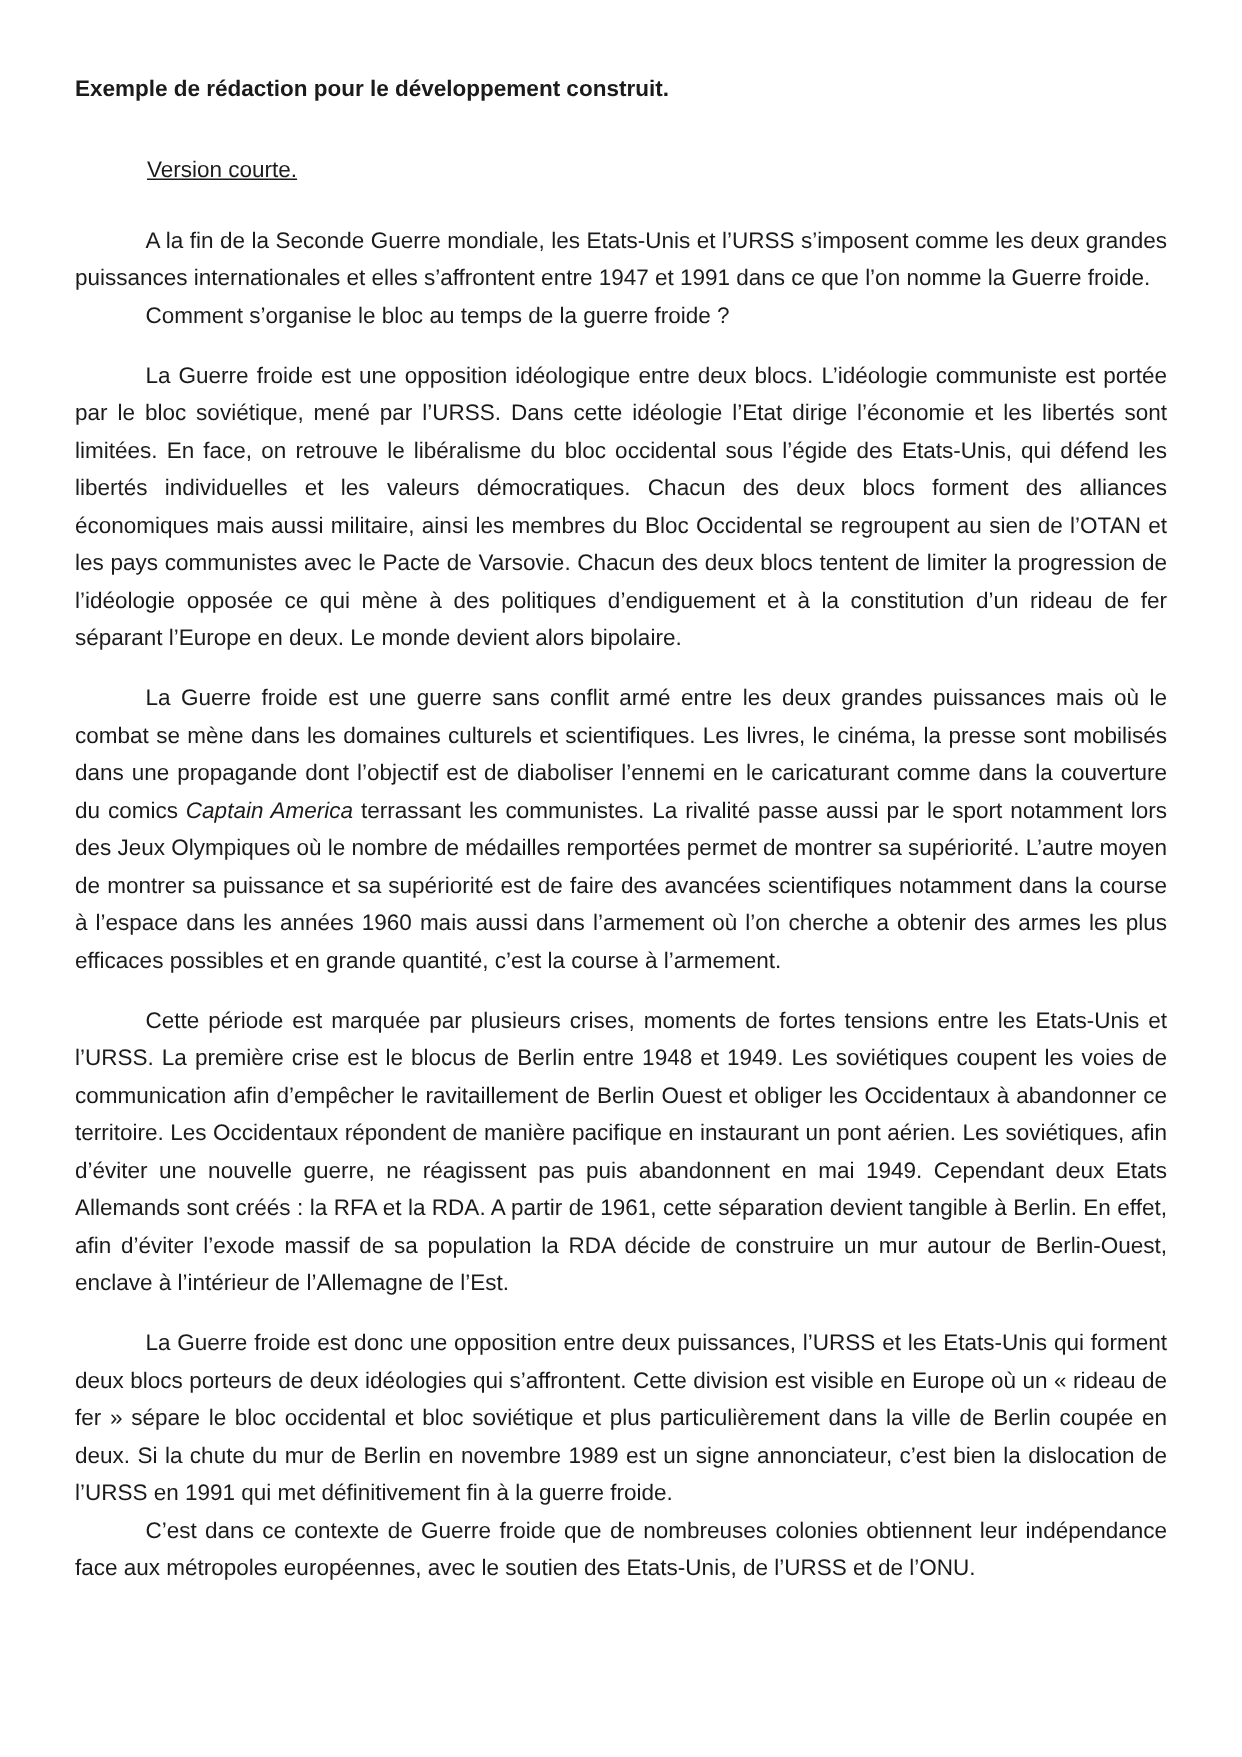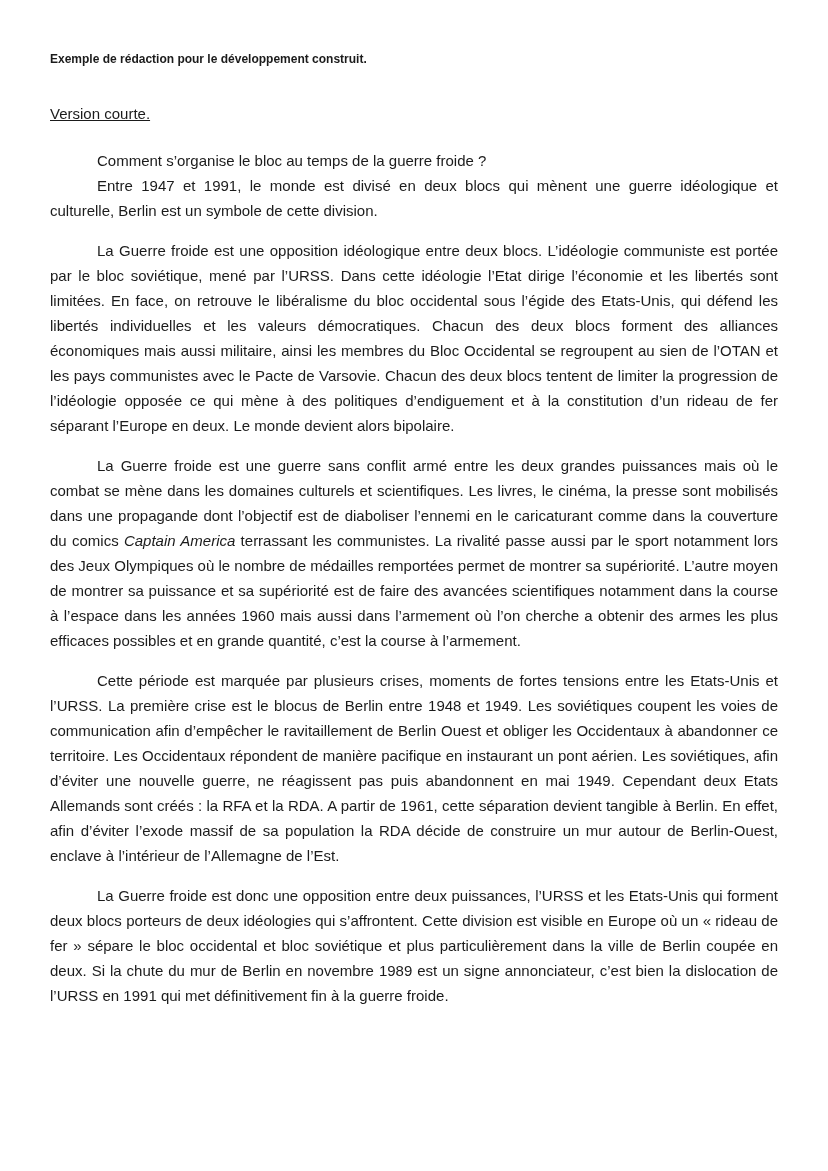--- a/index.html
+++ b/index.html
@@ -14,60 +14,62 @@
     width: 828px;
     height: 1171px;
     background: #ffffff;
     padding: 47px 50px 0 50px;
     color: #1b1b1b;
     font-size: 15px;
     line-height: 25px;
     overflow: hidden;
   }
   .title {
-    font-size: 12px;
+    font-size: 15px;
     font-weight: bold;
     margin-bottom: 29px;
   }
   .subtitle {
     font-size: 15px;
     font-weight: normal;
     text-decoration: underline;
     margin-bottom: 22px;
+    margin-left: 48px;
   }
   .group { margin-bottom: 15px; }
   .para {
     text-align: justify;
     text-indent: 47px;
   }
   .para em { }
 </style>
 </head>
 <body>
 
 <div class="page">
 
   <h1 class="title">Exemple de rédaction pour le développement construit.</h1>
 
   <h2 class="subtitle">Version courte.</h2>
 
   <section class="group">
+    <p class="para">A la fin de la Seconde Guerre mondiale, les Etats-Unis et l’URSS s’imposent comme les deux grandes puissances internationales et elles s’affrontent entre 1947 et 1991 dans ce que l’on nomme la Guerre froide.</p>
     <p class="para">Comment s’organise le bloc au temps de la guerre froide ?</p>
-    <p class="para">Entre 1947 et 1991, le monde est divisé en deux blocs qui mènent une guerre idéologique et culturelle, Berlin est un symbole de cette division.</p>
   </section>
 
   <section class="group">
     <p class="para">La Guerre froide est une opposition idéologique entre deux blocs. L’idéologie communiste est portée par le bloc soviétique, mené par l’URSS. Dans cette idéologie l’Etat dirige l’économie et les libertés sont limitées. En face, on retrouve le libéralisme du bloc occidental sous l’égide des Etats-Unis, qui défend les libertés individuelles et les valeurs démocratiques. Chacun des deux blocs forment des alliances économiques mais aussi militaire, ainsi les membres du Bloc Occidental se regroupent au sien de l’OTAN et les pays communistes avec le Pacte de Varsovie. Chacun des deux blocs tentent de limiter la progression de l’idéologie opposée ce qui mène à des politiques d’endiguement et à la constitution d’un rideau de fer séparant l’Europe en deux. Le monde devient alors bipolaire.</p>
   </section>
 
   <section class="group">
     <p class="para"><span>La Guerre froide est une guerre sans conflit armé entre les deux grandes puissances mais où le combat se mène dans les domaines culturels et scientifiques. Les livres, le cinéma, la presse sont mobilisés dans une propagande dont l’objectif est de diaboliser l’ennemi en le caricaturant comme dans la couverture du comics </span><em>Captain America</em><span> terrassant les communistes. La rivalité passe aussi par le sport notamment lors des Jeux Olympiques où le nombre de médailles remportées permet de montrer sa supériorité. L’autre moyen de montrer sa puissance et sa supériorité est de faire des avancées scientifiques notamment dans la course à l’espace dans les années 1960 mais aussi dans l’armement où l’on cherche a obtenir des armes les plus efficaces possibles et en grande quantité, c’est la course à l’armement.</span></p>
   </section>
 
   <section class="group">
     <p class="para">Cette période est marquée par plusieurs crises, moments de fortes tensions entre les Etats-Unis et l’URSS. La première crise est le blocus de Berlin entre 1948 et 1949. Les soviétiques coupent les voies de communication afin d’empêcher le ravitaillement de Berlin Ouest et obliger les Occidentaux à abandonner ce territoire. Les Occidentaux répondent de manière pacifique en instaurant un pont aérien. Les soviétiques, afin d’éviter une nouvelle guerre, ne réagissent pas puis abandonnent en mai 1949. Cependant deux Etats Allemands sont créés : la RFA et la RDA. A partir de 1961, cette séparation devient tangible à Berlin. En effet, afin d’éviter l’exode massif de sa population la RDA décide de construire un mur autour de Berlin-Ouest, enclave à l’intérieur de l’Allemagne de l’Est.</p>
   </section>
 
   <section class="group">
     <p class="para">La Guerre froide est donc une opposition entre deux puissances, l’URSS et les Etats-Unis qui forment deux blocs porteurs de deux idéologies qui s’affrontent. Cette division est visible en Europe où un « rideau de fer » sépare le bloc occidental et bloc soviétique et plus particulièrement dans la ville de Berlin coupée en deux. Si la chute du mur de Berlin en novembre 1989 est un signe annonciateur, c’est bien la dislocation de l’URSS en 1991 qui met définitivement fin à la guerre froide.</p>
+    <p class="para">C’est dans ce contexte de Guerre froide que de nombreuses colonies obtiennent leur indépendance face aux métropoles européennes, avec le soutien des Etats-Unis, de l’URSS et de l’ONU.</p>
   </section>
 
 </div>
 
 </body></html>

